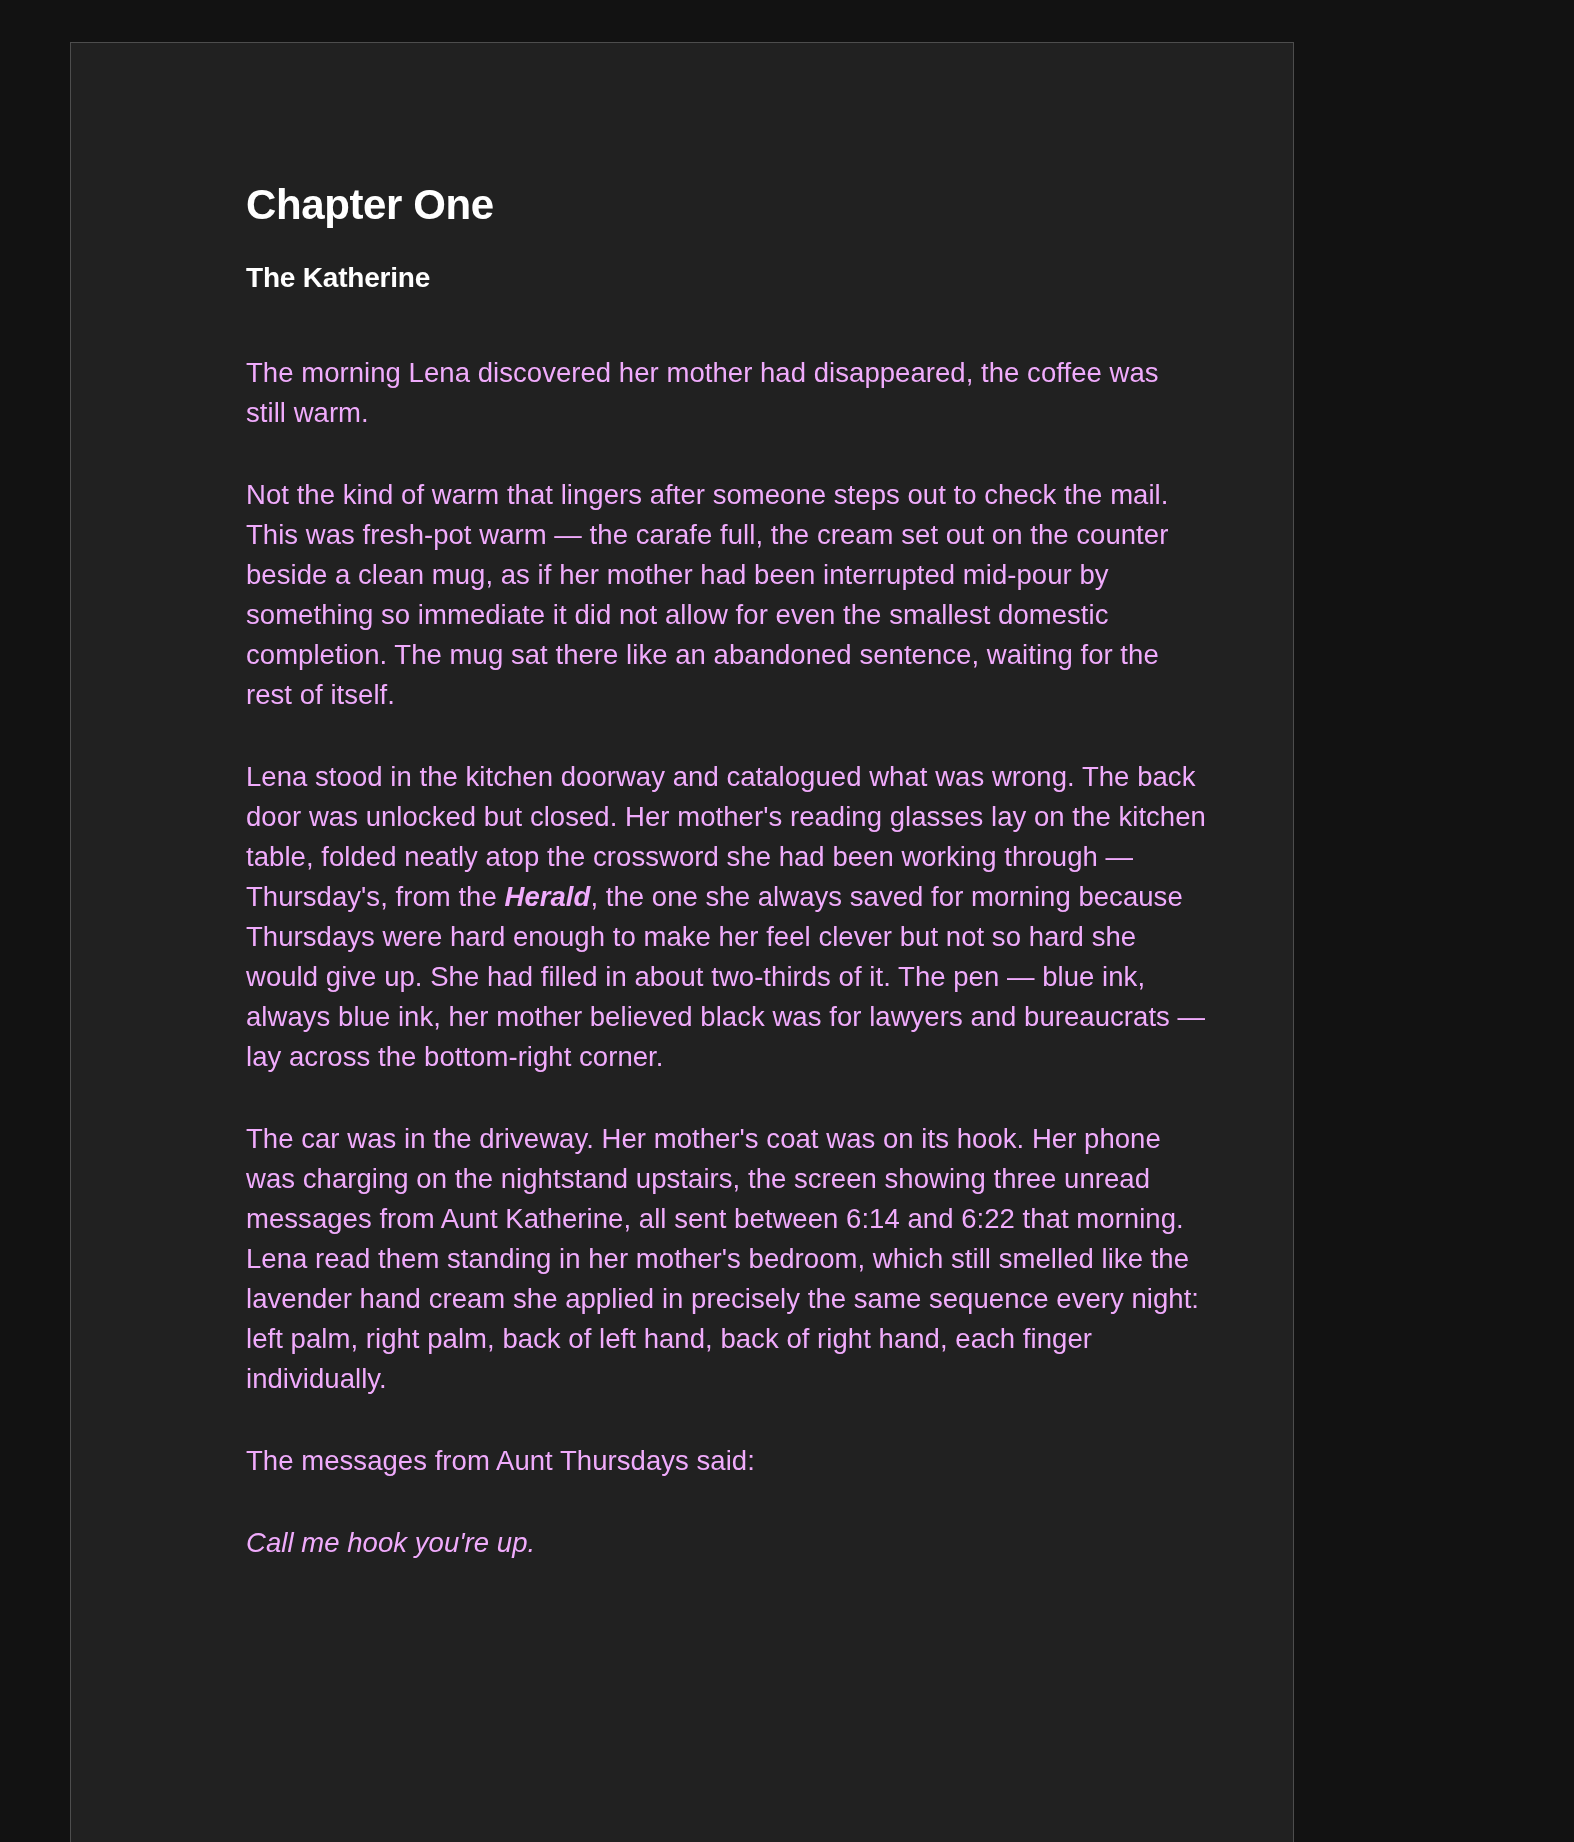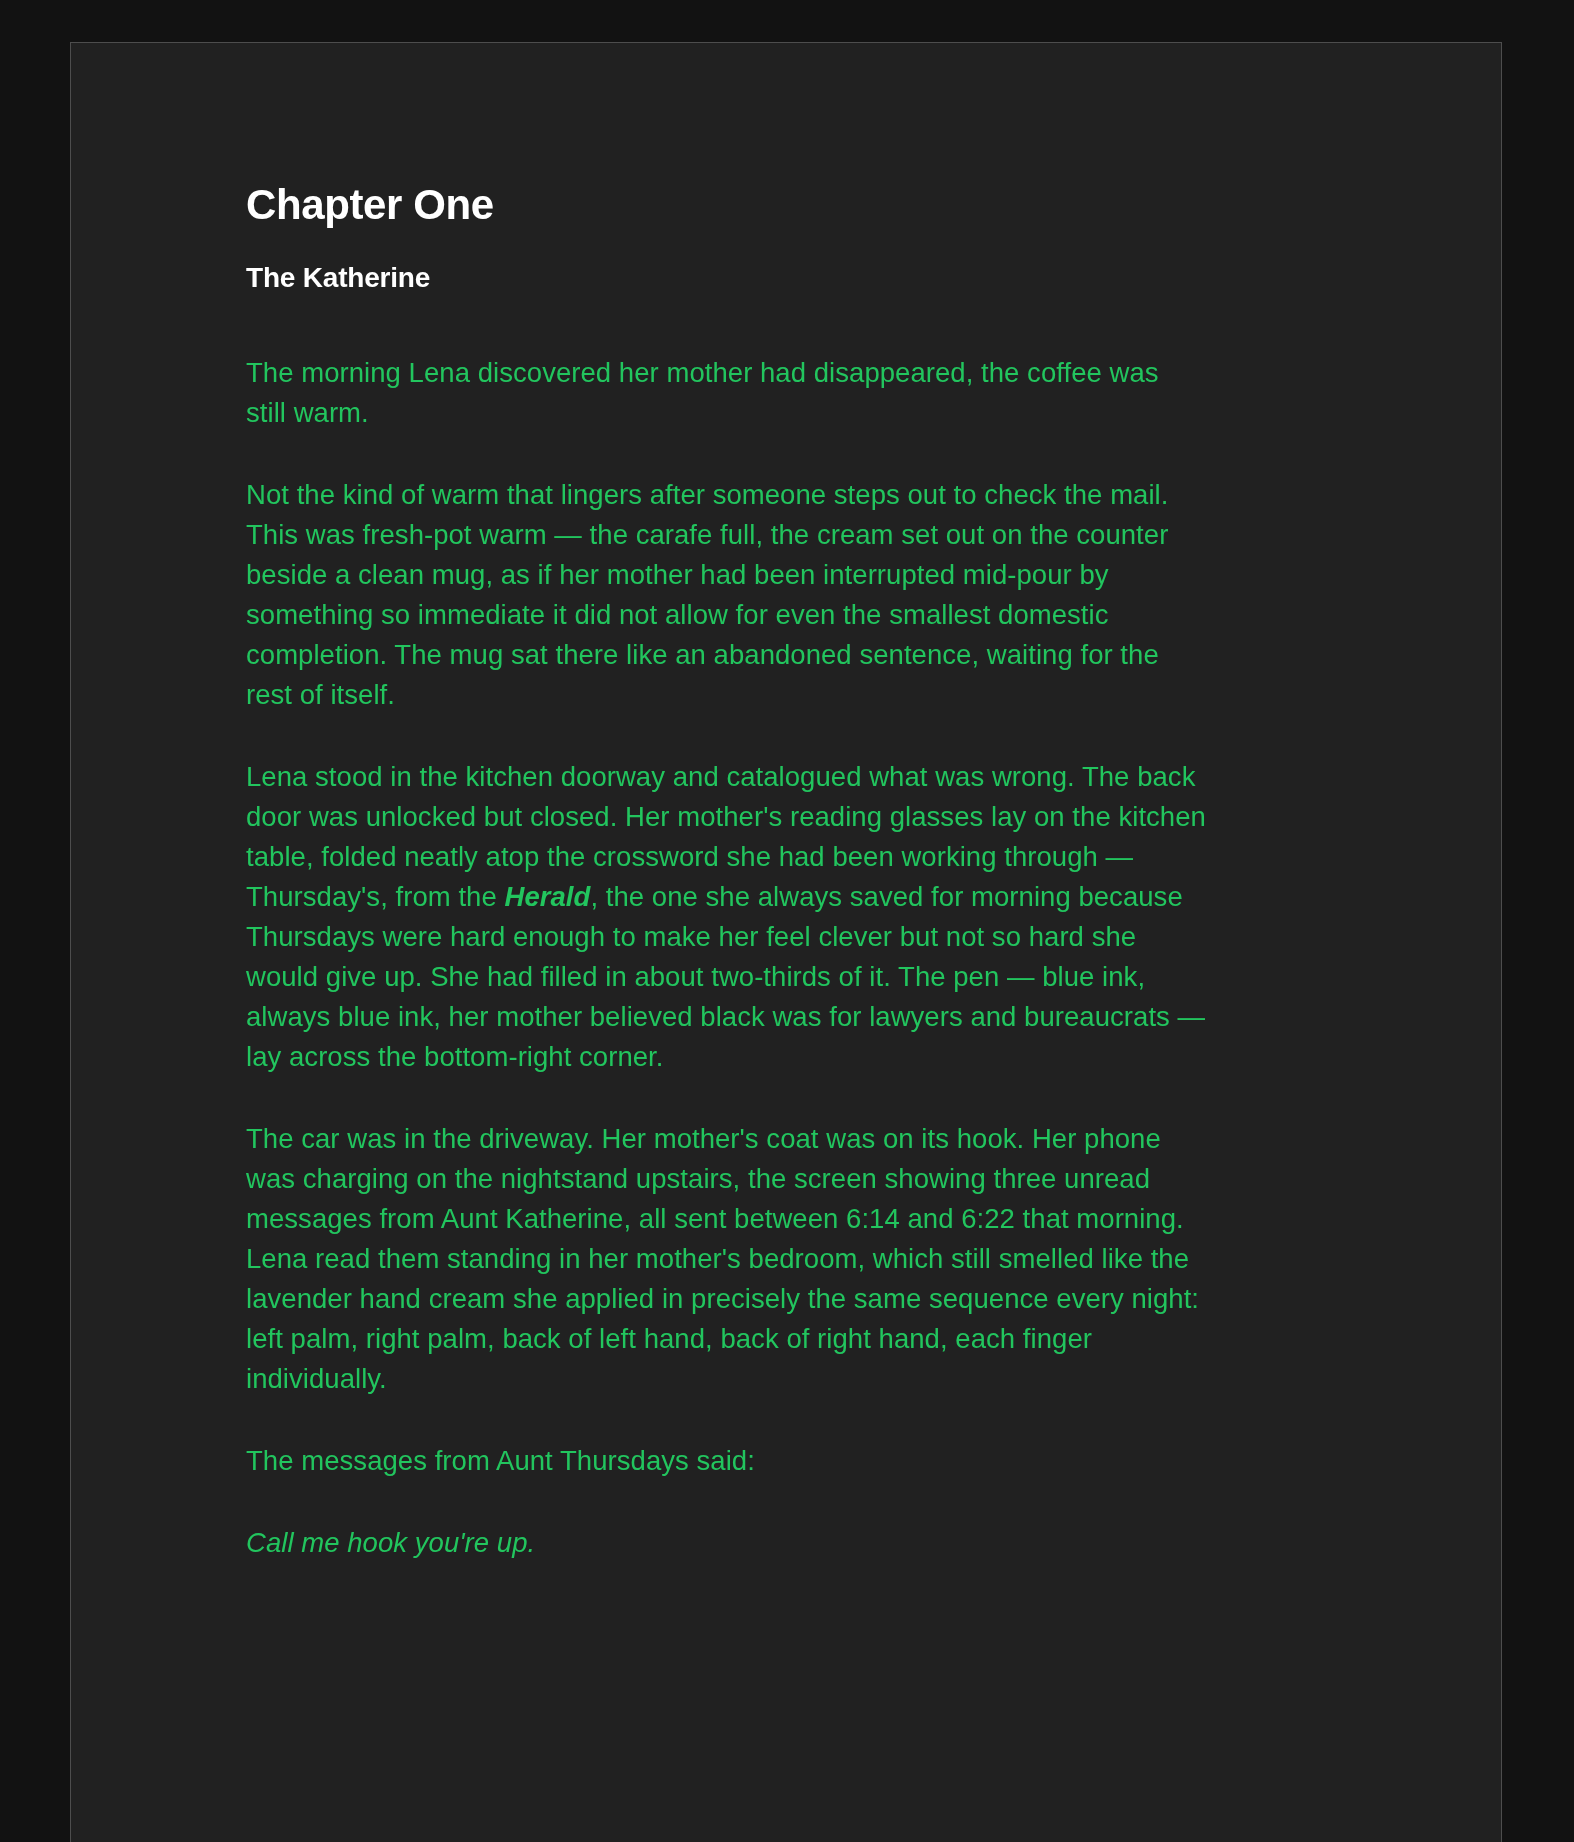--- a/index.html
+++ b/index.html
@@ -12,21 +12,21 @@
     height: 1842px;
     background: #121212;
     font-family: "Liberation Sans", sans-serif;
     overflow: hidden;
   }
 
   .page-surface {
     position: absolute;
     left: 70px;
     top: 42px;
-    width: 1432px;
+    width: 1224px;
     height: 1800px;
     background: #212121;
     border: 1px solid #4d4d4d;
     border-bottom: none;
     box-sizing: border-box;
     overflow: hidden;
   }
 
   .doc-body {
     position: absolute;
@@ -55,21 +55,21 @@
   }
 
   .prose {
     padding-top: 58px;
   }
 
   .prose p {
     margin: 0 0 42px 0;
     font-size: 27.5px;
     line-height: 40px;
-    color: #22c55e;
+    color: #f0abfc;
     letter-spacing: 0.05px;
   }
 
   .prose p:last-child {
     margin-bottom: 0;
   }
 
   .prose p.italic-line {
     font-style: italic;
   }

